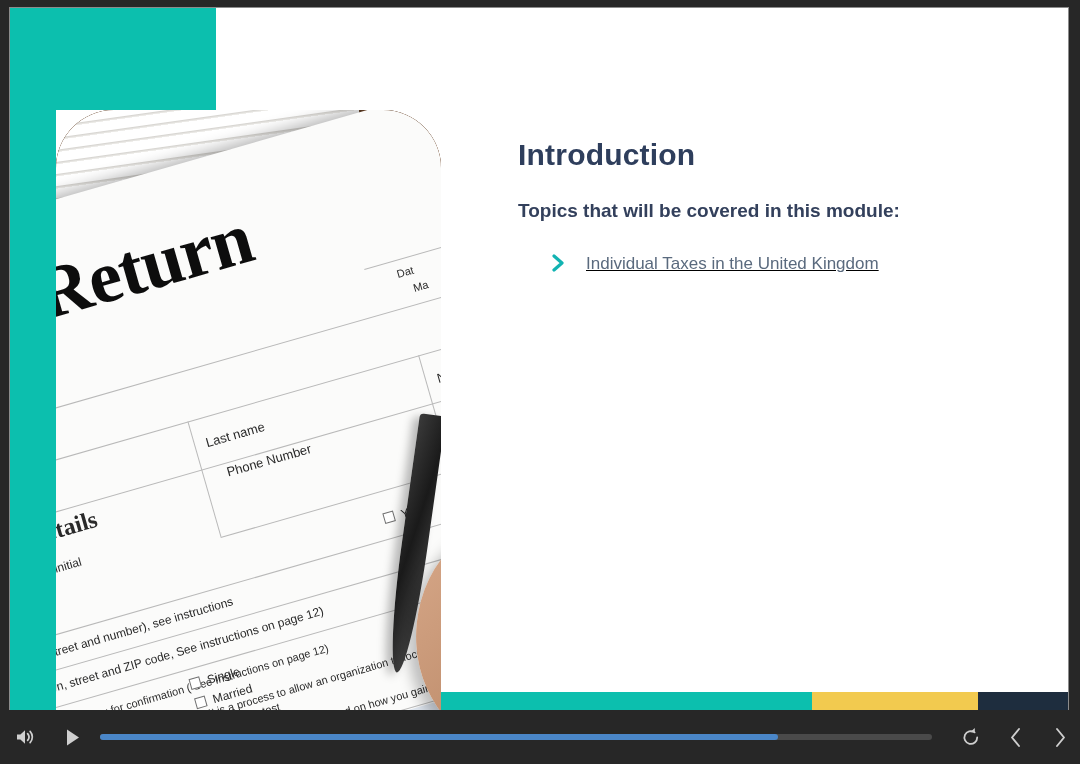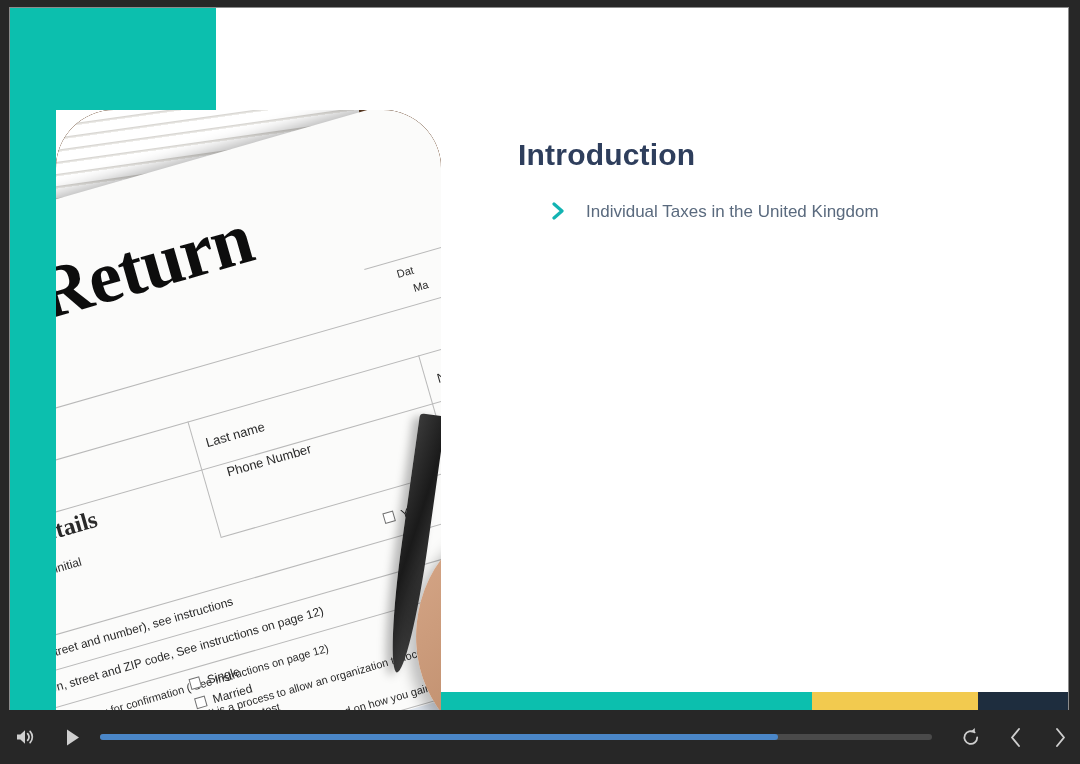--- a/index.html
+++ b/index.html
@@ -160,21 +160,21 @@
     color: #2e3e5c;
     letter-spacing: .2px;
     margin-bottom: 28px;
   }
   .subtitle {
     font-size: 19px;
     font-weight: bold;
     color: #33405c;
     margin-bottom: 30px;
   }
-  .bullets { padding-left: 30px; }
+  .bullets { padding-left: 30px; text-decoration: underline; }
   .bullet {
     display: flex;
     align-items: flex-start;
     margin-bottom: 28px;
   }
   .chev {
     flex: 0 0 auto;
     width: 20px; height: 22px;
     margin-right: 18px;
     color: #12b3b2;
@@ -294,20 +294,21 @@
           <div class="rule" style="left:248px; top:628px; width:402px;"></div>
 
           <div class="pen"></div>
           <div class="hand"></div>
         </div>
       </div>
     </div>
 
     <div class="content">
       <div class="title">Introduction</div>
+      <div class="subtitle">Topics that will be covered in this module:</div>
       <div class="bullets">
 
         <div class="bullet">
           <span class="chev">
             <svg width="13" height="18" viewBox="0 0 13 18">
               <path d="M2 2 L10 9 L2 16" stroke="currentColor" stroke-width="3.2" fill="none" stroke-linecap="round" stroke-linejoin="round"></path>
             </svg>
           </span>
           <span class="btext">Individual Taxes in the United Kingdom</span>
         </div>

